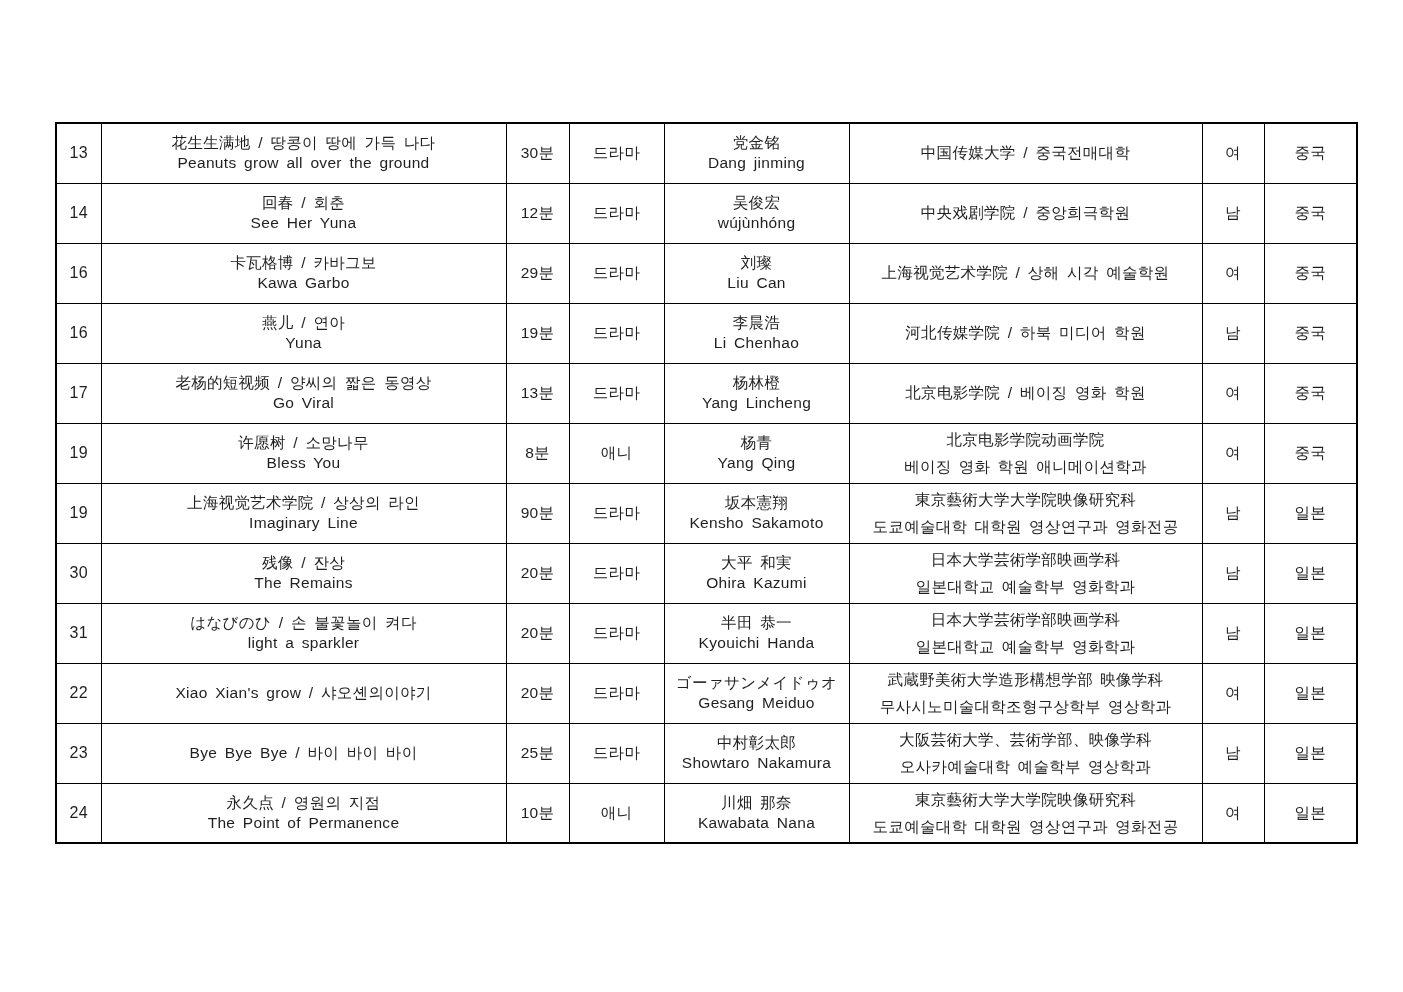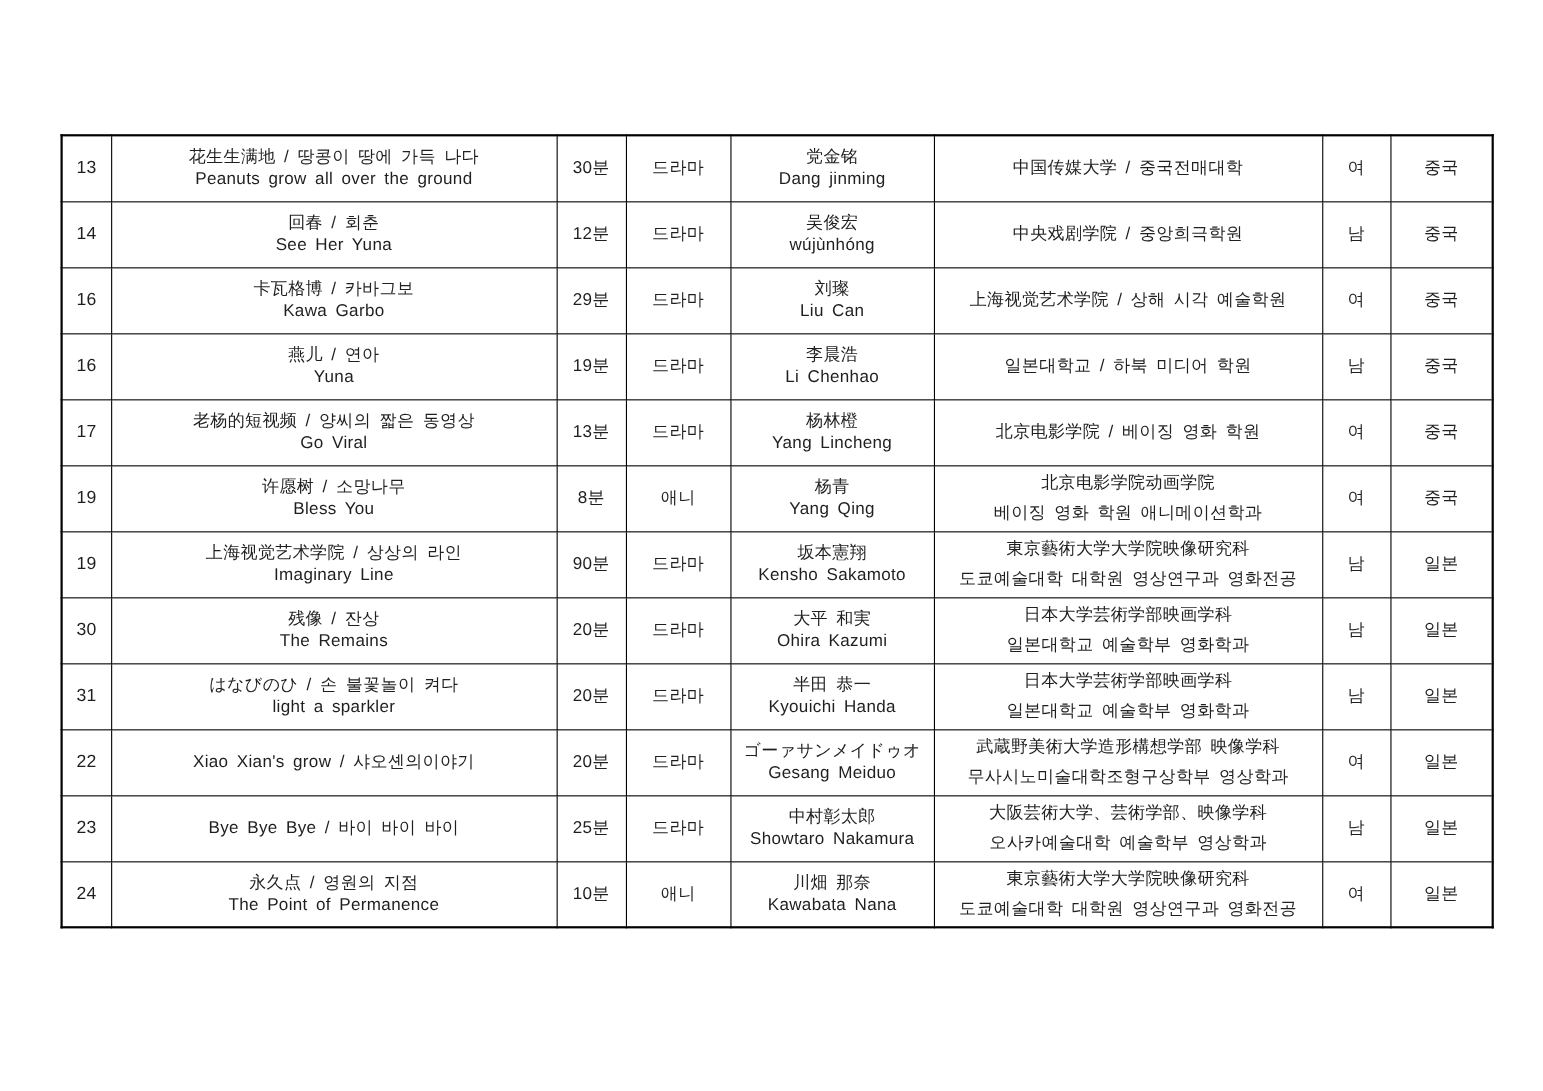--- a/index.html
+++ b/index.html
@@ -21,21 +21,21 @@
     text-align: center;
     vertical-align: middle;
     padding: 0 2px;
     color: #1f1f1f;
     font-size: 15.5px;
     letter-spacing: 0.3px;
     word-spacing: 3px;
     overflow: hidden;
   }
   .line { line-height: 20px; }
-  td.wide .line { line-height: 27px; }
+  td.wide .line { line-height: 27px; font-family: Liberation Serif, serif; }
   td.cell-no .line { font-size: 16px; }
 </style>
 </head>
 <body>
 
 <div class="sheet">
   <table>
     <colgroup>
       <col style="width:45px">
       <col style="width:405px">
@@ -143,21 +143,21 @@
             <div class="line">19분</div>
           </td>
           <td class="cell-genre">
             <div class="line">드라마</div>
           </td>
           <td class="cell-director">
             <div class="line">李晨浩</div>
             <div class="line">Li Chenhao</div>
           </td>
           <td class="cell-school">
-            <div class="line">일본대학교 / 하북 미디어 학원</div>
+            <div class="line">河北传媒学院 / 하북 미디어 학원</div>
           </td>
           <td class="cell-gender">
             <div class="line">남</div>
           </td>
           <td class="cell-country">
             <div class="line">중국</div>
           </td>
         </tr>
         <tr>
           <td class="cell-no">

